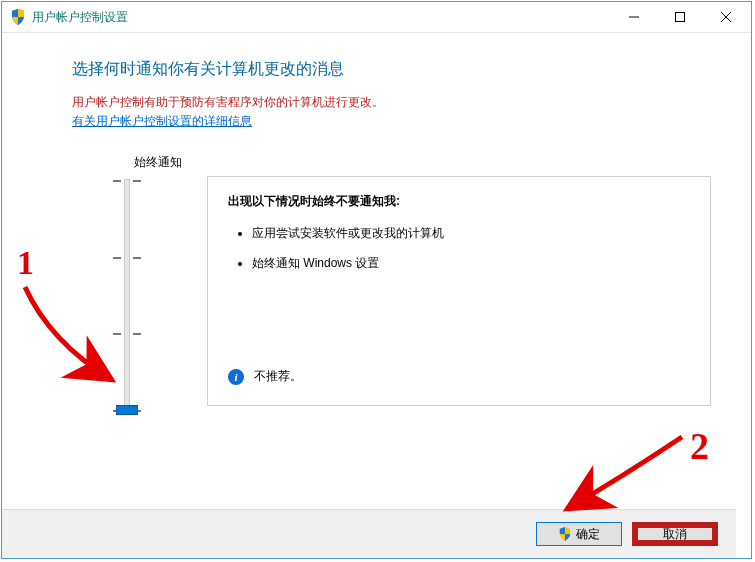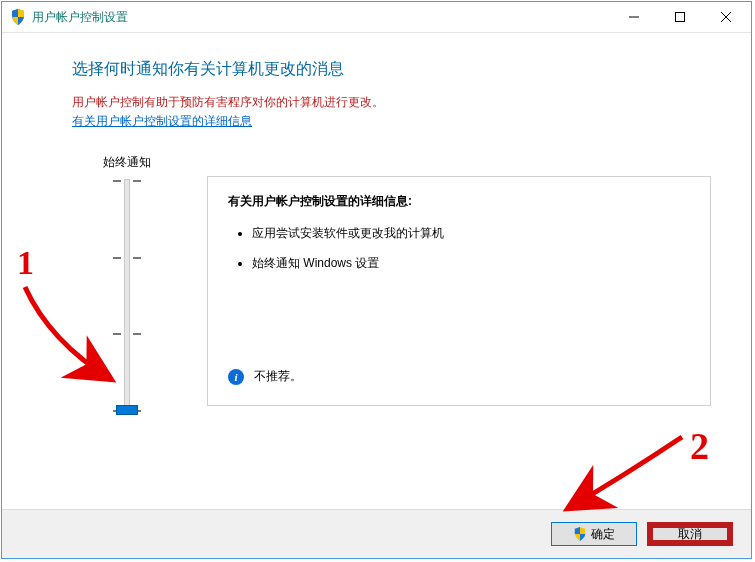--- a/index.html
+++ b/index.html
@@ -64,21 +64,21 @@
     font-size: 12px;
     display: inline-block;
     margin-bottom: 24px;
   }
   .body-row {
     display: flex;
     align-items: flex-start;
   }
   .slider-col {
     width: 110px;
-    text-align: center;
+    text-align: right;
     font-size: 12px;
     color: #000;
     flex-shrink: 0;
   }
   .slider-track-wrap {
     height: 230px;
     display: flex;
     justify-content: center;
     margin: 8px 0;
     position: relative;
@@ -161,21 +161,21 @@
     font-style: italic;
     font-family: Georgia, serif;
     font-weight: bold;
     font-size: 11px;
     margin-right: 10px;
   }
   .footer {
     position: absolute;
     bottom: 0;
     left: 0;
-    right: 0;
+    right: 15px;
     height: 48px;
     background: #f0f0f0;
     border-top: 1px solid #dcdcdc;
     display: flex;
     align-items: center;
     justify-content: flex-end;
     padding: 0 18px;
   }
   .btn {
     min-width: 86px;
@@ -271,21 +271,21 @@
             <div class="tick t0"></div>
             <div class="tick t1"></div>
             <div class="tick t2"></div>
             <div class="tick t3"></div>
             <div class="thumb"></div>
           </div>
         </div>
       </div>
 
       <div class="panel">
-        <div class="panel-heading">有关用户帐户控制设置的详细信息:</div>
+        <div class="panel-heading">出现以下情况时始终不要通知我:</div>
         <ul>
           <li>应用尝试安装软件或更改我的计算机</li>
           <li>始终通知 Windows 设置</li>
         </ul>
         <div class="panel-footer">
           <span class="info-icon">i</span>
           <span>不推荐。</span>
         </div>
       </div>
     </div>

